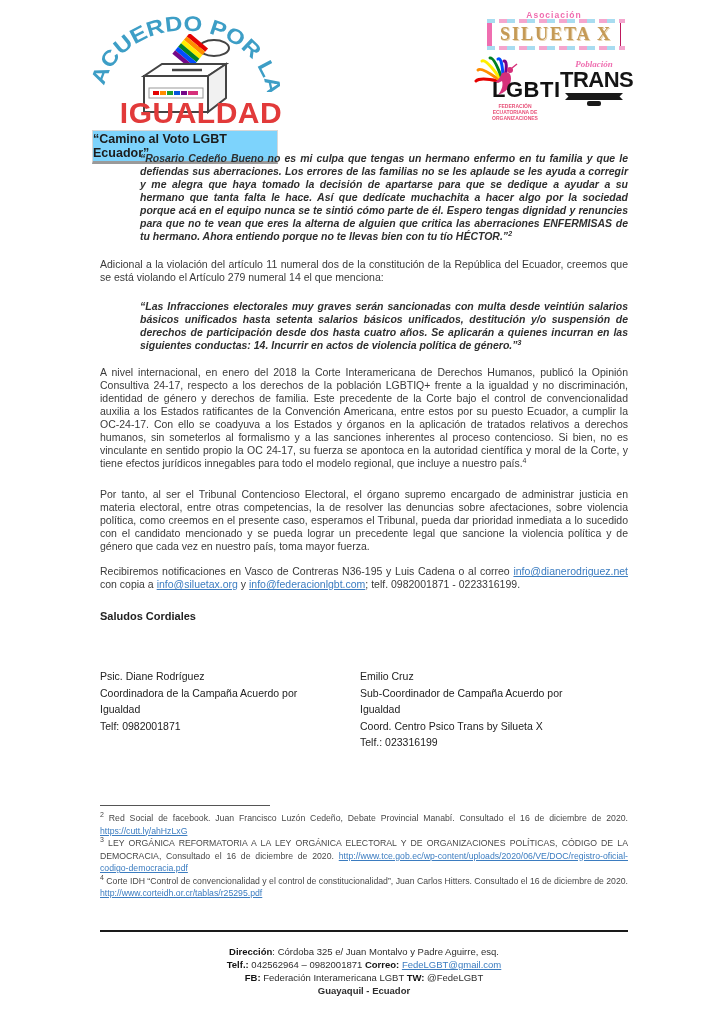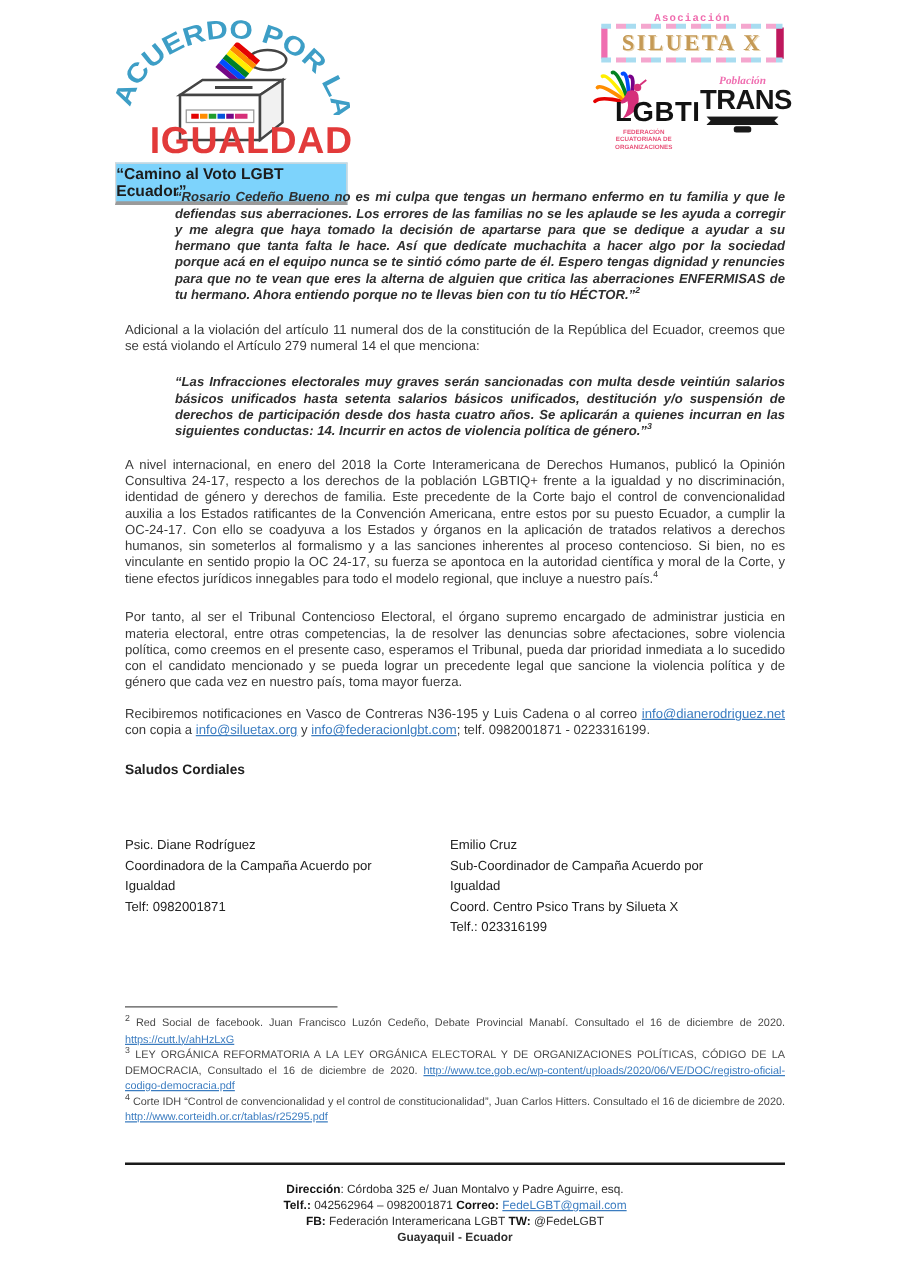--- a/index.html
+++ b/index.html
@@ -16,24 +16,24 @@
   .igualdad-title {
     position:absolute; left:16px; top:90px; width:190px; text-align:center;
     font-size:30px; font-weight:800; color:#e23a3a; letter-spacing:.5px;
   }
   .tagline {
     position:absolute; left:2px; top:124px; width:186px; text-align:left;
     font-size:12.5px; font-weight:bold; color:#1c1c1c;
     background:#7dd3fc; border:1px solid #d8d8d8; border-bottom:3px solid #9a9a9a; padding:1px 0;
   }
   .logo-right { position:absolute; left:478px; top:10px; width:152px; }
-  .asociacion { text-align:center; font-size:8.5px; font-weight:bold; color:#f06daf; letter-spacing:1px;font-family:Liberation Mono, monospace; }
+  .asociacion { text-align:center; font-size:8.5px; font-weight:bold; color:#f06daf; letter-spacing:1px; }
   .silueta-frame {
-    margin:2px auto 0; width:146px; position:relative;
-    border-left:5px solid #ef6eb0; border-right:6px solid #be185d;
+    margin:2px auto 0; width:134px; position:relative;
+    border-left:5px solid #ef6eb0; border-right:1px solid #be185d;
     padding:2px 4px; text-align:center;
   }
   .silueta-frame::before, .silueta-frame::after {
     content:""; position:absolute; left:-5px; right:-5px; height:4px;
     background:repeating-linear-gradient(90deg,#a8dcf0 0 8px,#ffffff 8px 12px,#f4a6ce 12px 20px);
   }
   .silueta-frame::before { top:-3px; }
   .silueta-frame::after { bottom:-3px; }
   .silueta-name {
     font-family:"Liberation Serif", serif; font-weight:bold; font-size:18px;

